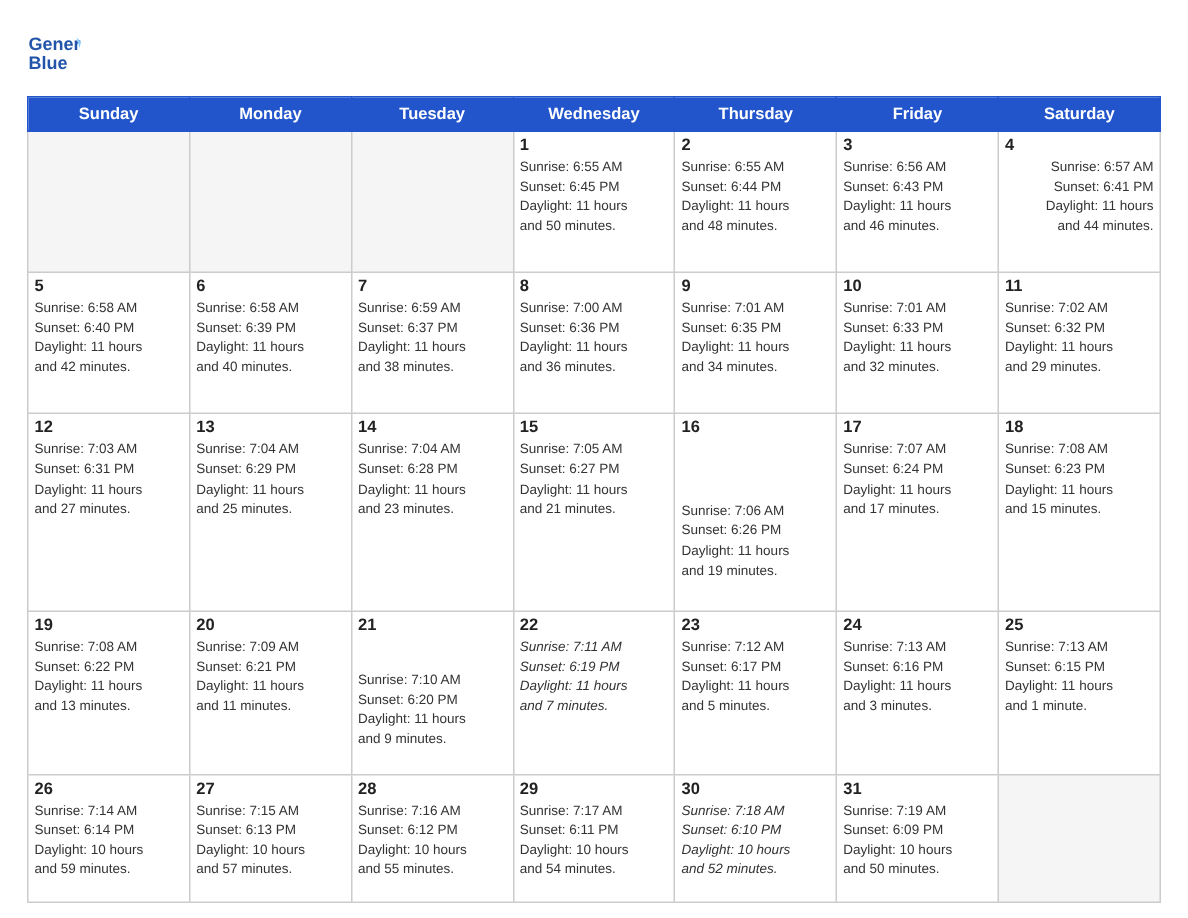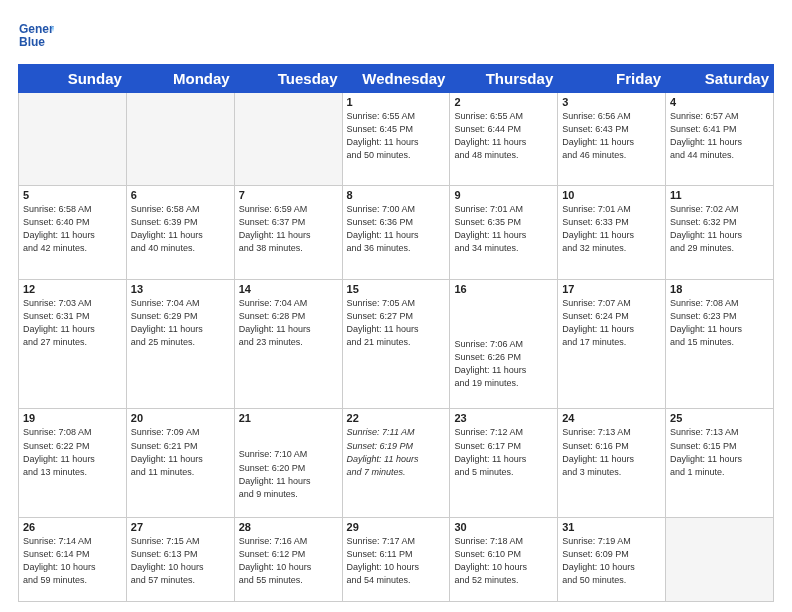--- a/index.html
+++ b/index.html
@@ -44,25 +44,25 @@
     .calendar {
       flex: 1;
       border: 1px solid #ccc;
       border-collapse: collapse;
       width: 100%;
       table-layout: fixed;
     }
     .calendar th {
       background: #2255cc;
       color: #fff;
-      font-size: 15px;
+      font-size: 11px;
       font-weight: bold;
       padding: 5px 4px;
       border: 1px solid #2255cc;
-      text-align: right;
+      text-align: center;
     }
     .calendar td {
       border: 1px solid #ccc;
       vertical-align: top;
       padding: 3px 4px;
       font-size: 9.5px;
       color: #333;
       background: #fff;
       height: 82px;
     }
@@ -137,21 +137,21 @@
           </td>
           <td>
             <span class="day-num">3</span>
             <div class="day-info" style="white-space: pre-line;">Sunrise: 6:56 AM
 Sunset: 6:43 PM
 Daylight: 11 hours
 and 46 minutes.</div>
           </td>
           <td>
             <span class="day-num">4</span>
-            <div class="day-info" style="white-space: pre-line;">Sunrise: 6:57 AM
+            <div class="day-info" style="white-space: pre-line; text-align: right;">Sunrise: 6:57 AM
 Sunset: 6:41 PM
 Daylight: 11 hours
 and 44 minutes.</div>
           </td>
         </tr>
         <tr>
           <td>
             <span class="day-num">5</span>
             <div class="day-info" style="white-space: pre-line;">Sunrise: 6:58 AM
 Sunset: 6:40 PM
@@ -327,21 +327,21 @@
           </td>
           <td>
             <span class="day-num">29</span>
             <div class="day-info" style="white-space: pre-line;">Sunrise: 7:17 AM
 Sunset: 6:11 PM
 Daylight: 10 hours
 and 54 minutes.</div>
           </td>
           <td>
             <span class="day-num">30</span>
-            <div class="day-info" style="white-space: pre-line;">Sunrise: 7:18 AM
+            <div class="day-info" style="white-space: pre-line; font-style: italic;">Sunrise: 7:18 AM
 Sunset: 6:10 PM
 Daylight: 10 hours
 and 52 minutes.</div>
           </td>
           <td>
             <span class="day-num">31</span>
             <div class="day-info" style="white-space: pre-line;">Sunrise: 7:19 AM
 Sunset: 6:09 PM
 Daylight: 10 hours
 and 50 minutes.</div>

